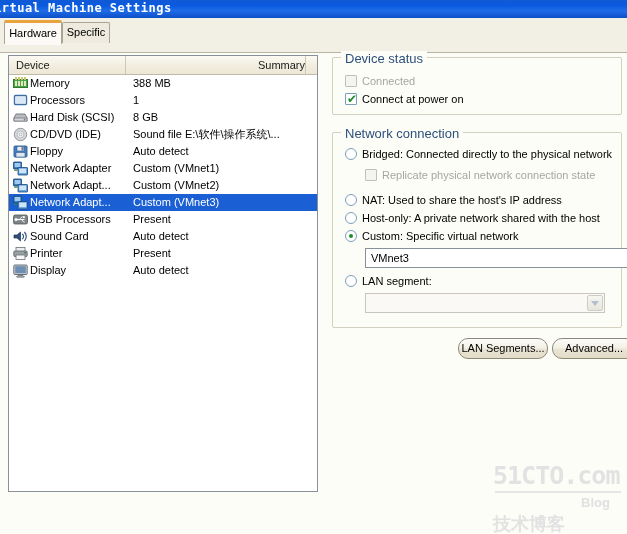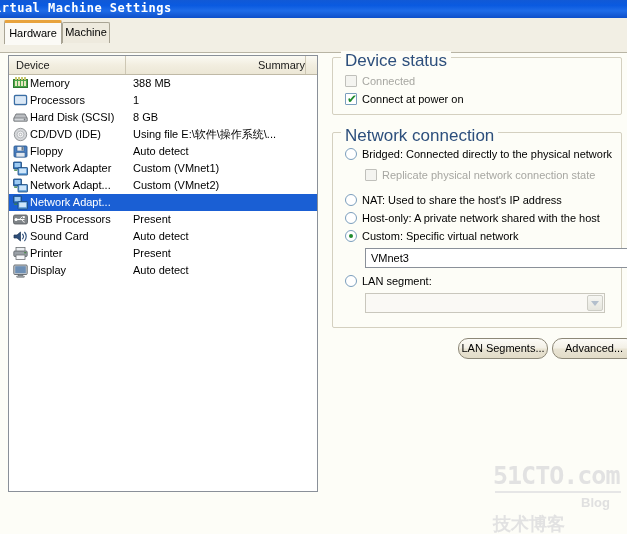--- a/index.html
+++ b/index.html
@@ -107,21 +107,21 @@
   #btn-lan{left:458px;top:338px;width:90px;}
   #btn-adv{left:552px;top:338px;width:84px;}
 
   
   .group{
     position:absolute;box-sizing:border-box;
     border:1px solid #d4d0c0;border-radius:2px;
   }
   .group>.gtitle{
     position:absolute;top:-7px;left:8px;padding:0 4px;
-    background:#fdfdf7;font-size:17px;color:#2d4f7c;white-space:nowrap;
+    background:#fdfdf7;font-size:13px;color:#2d4f7c;white-space:nowrap;
   }
   #grp-status{left:332px;top:57px;width:290px;height:58px;}
   #grp-network{left:332px;top:132px;width:290px;height:196px;}
 
   .chk,.rad{position:absolute;font-size:11px;color:#000;white-space:nowrap;cursor:default;}
   .chk .box{
     position:absolute;left:0;top:1px;width:12px;height:12px;box-sizing:border-box;
     border:1px solid #7b9ebd;background:#fff;border-radius:1px;
   }
   .chk.dis .box{border-color:#c0c0bb;background:#f4f4f0;}
@@ -178,21 +178,21 @@
 <body>
 
 <div id="app">
 
   <div class="titlebar">
     <div class="t">irtual Machine Settings</div>
   </div>
 
   <div class="tabstrip">
     <div class="tab active" id="tab-hardware">Hardware</div>
-    <div class="tab" id="tab-options">Machine</div>
+    <div class="tab" id="tab-options">Specific</div>
   </div>
 
   <div class="listbox">
     <div class="lhead">
       <div class="hcell" id="hdr-device">Device</div>
       <div class="hcell" id="hdr-summary">Summary</div>
       <div class="hcell" id="hdr-spare"></div>
     </div>
     <div class="rows" id="rows">
         <div class="row">
@@ -236,21 +236,21 @@
         </div>
         <div class="row">
           <span class="ic">
             <svg width="15" height="15" viewBox="0 0 15 15">
               <circle cx="7.5" cy="7.5" r="6.2" fill="#d5d7da" stroke="#8b8e92" stroke-width="0.9"></circle>
               <circle cx="7.5" cy="7.5" r="3.4" fill="#f0f1f3" stroke="#9a9da1" stroke-width="0.6"></circle>
               <circle cx="7.5" cy="7.5" r="1.3" fill="#ffffff" stroke="#8b8e92" stroke-width="0.6"></circle>
             </svg>
           </span>
           <span class="dname">CD/DVD (IDE)</span>
-          <span class="dsum">Using file E:\软件\操作系统\...</span>
+          <span class="dsum">Sound file E:\软件\操作系统\...</span>
         </div>
         <div class="row">
           <span class="ic">
             <svg width="15" height="15" viewBox="0 0 15 15">
               <rect x="1" y="2" width="13" height="11" rx="1" fill="#4a7fc1" stroke="#2e5b92" stroke-width="0.9"></rect>
               <rect x="4" y="2.5" width="7" height="4.5" fill="#e9eef4" stroke="#2e5b92" stroke-width="0.6"></rect>
               <rect x="8.5" y="3" width="2" height="3.5" fill="#6b7a8a"></rect>
               <rect x="3" y="8.5" width="9" height="4.5" fill="#dfe6ee" stroke="#2e5b92" stroke-width="0.6"></rect>
             </svg>
           </span>
@@ -287,20 +287,21 @@
           <span class="ic">
             <svg width="15" height="15" viewBox="0 0 15 15">
               <rect x="0.5" y="1" width="8" height="7" rx="0.6" fill="#2f6fb5" stroke="#1d4a7c" stroke-width="0.8"></rect>
               <rect x="1.6" y="2" width="5.8" height="4.2" fill="#9ecbf2"></rect>
               <rect x="5" y="6.5" width="9.5" height="7.5" rx="0.6" fill="#5a9ad6" stroke="#1d4a7c" stroke-width="0.8"></rect>
               <rect x="6.2" y="7.6" width="7" height="4.6" fill="#cfe6fa"></rect>
               <rect x="1.2" y="8.6" width="3" height="1.2" fill="#3f8a3f"></rect>
             </svg>
           </span>
           <span class="dname">Network Adapt...</span>
+          <span class="dsum">Custom (VMnet3)</span>
         </div>
         <div class="row">
           <span class="ic">
             <svg width="15" height="15" viewBox="0 0 15 15">
               <rect x="0.5" y="3" width="14" height="9" rx="1.6" fill="#7f8488" stroke="#55595d" stroke-width="0.8"></rect>
               <path d="M3 7.5 H11.5" stroke="#ffffff" stroke-width="1.2"></path>
               <circle cx="3" cy="7.5" r="1.5" fill="#ffffff"></circle>
               <path d="M7 7.5 L8.8 5 H10.6" stroke="#ffffff" stroke-width="1"></path>
               <rect x="10" y="4.2" width="1.8" height="1.8" fill="#ffffff"></rect>
               <path d="M9 7.5 L10.6 10 H11.8" stroke="#ffffff" stroke-width="1"></path>

